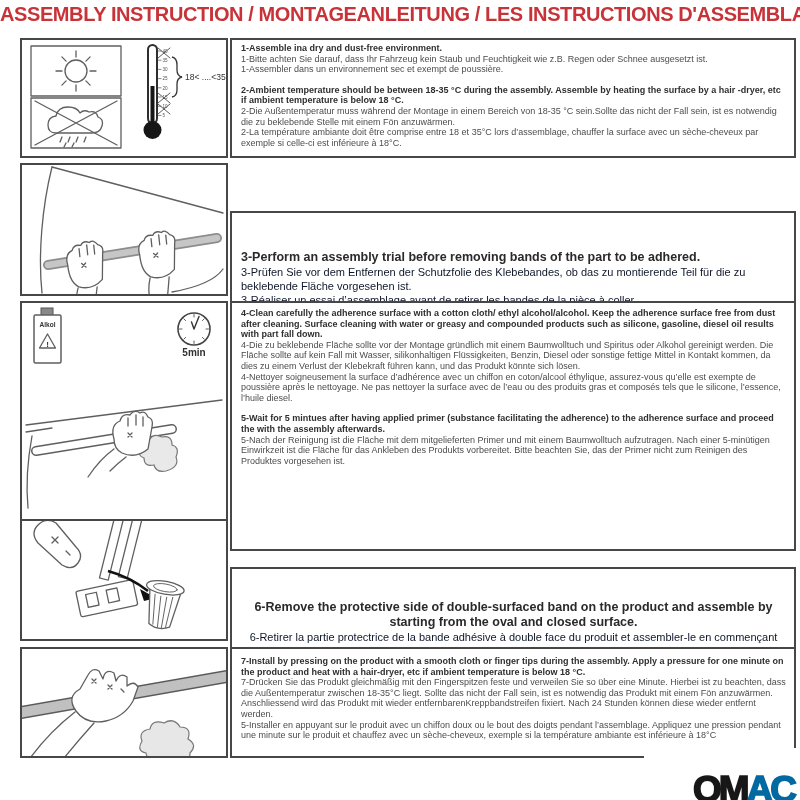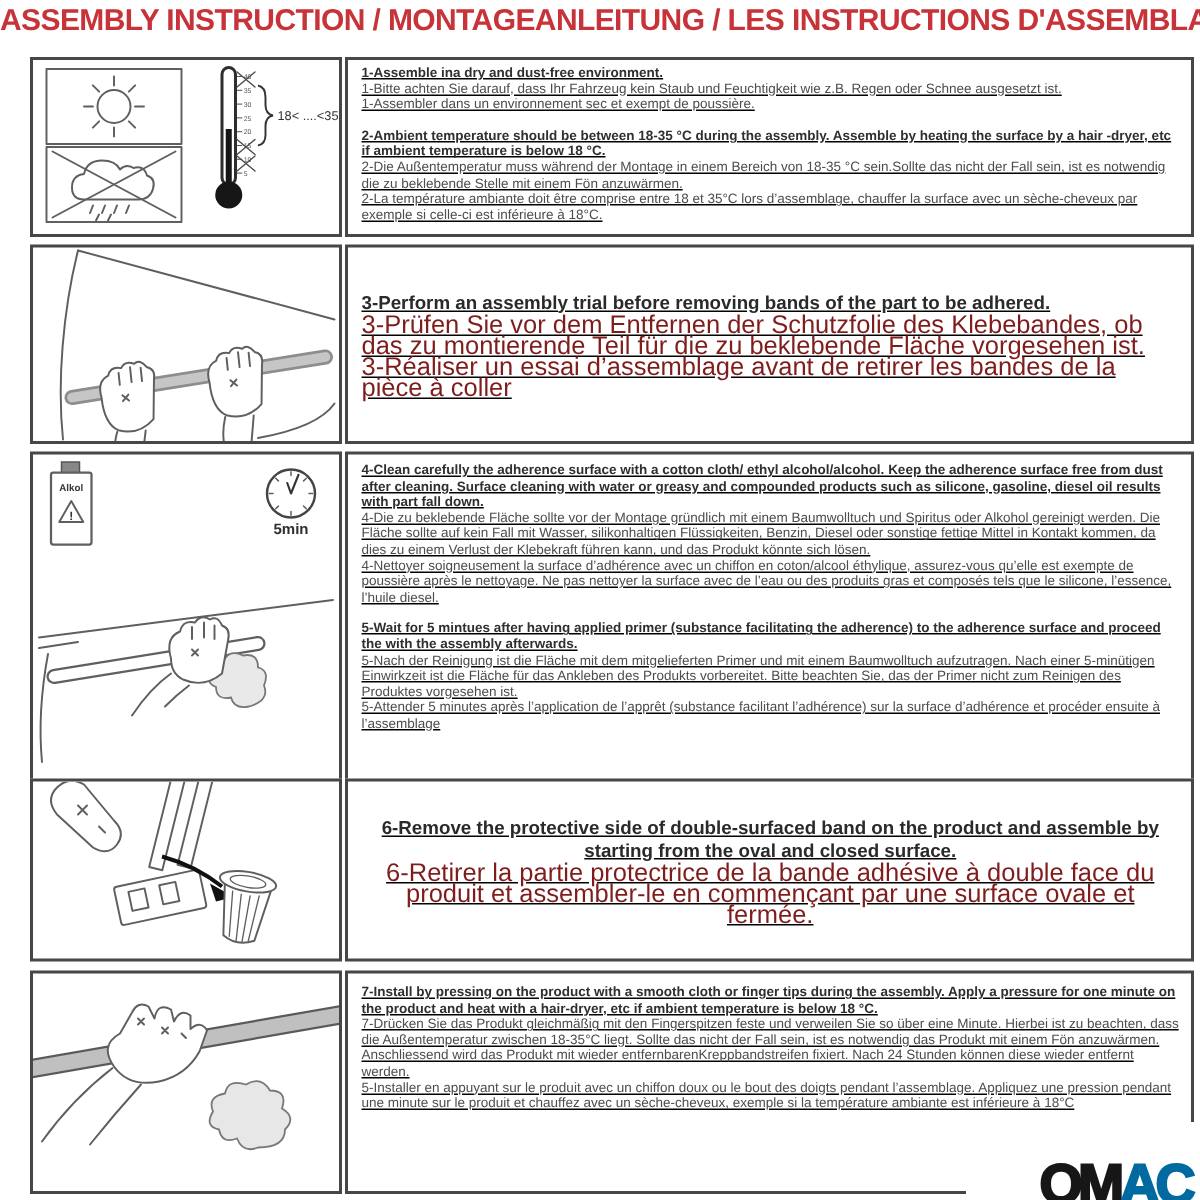--- a/index.html
+++ b/index.html
@@ -1,34 +1,34 @@
 <!DOCTYPE html>
 <html><head>
 <meta charset="utf-8">
 <style>
   html,body{margin:0;padding:0;background:#ffffff;}
   body{width:800px;height:800px;position:relative;font-family:"Liberation Sans","DejaVu Sans",sans-serif;overflow:hidden;}
   .title{position:absolute;top:3px;left:0;right:0;text-align:center;
          color:#c73338;font-size:20px;font-weight:bold;letter-spacing:-0.4px;white-space:nowrap;}
-  .box{position:absolute;border:2px solid #474747;background:#fff;box-sizing:border-box;text-decoration:underline;}
+  .box{position:absolute;border:2px solid #474747;background:#fff;box-sizing:border-box;}
   .ill{left:20px;width:208px;overflow:hidden;}
   .txt{left:230px;width:566px;overflow:hidden;padding:3px 8px 2px 9px;}
   
   .r1{top:38px;height:120px;}
   .r2{top:163px;height:133px;}
   .r3{top:301px;height:250px;}
   .r4{top:519px;height:122px;text-align:center;}
-  .r5{top:647px;height:149px;}
+  .r5{top:647px;height:111px;}
   
   .t-sm p{margin:0;font-size:9px;line-height:10.6px;color:#4c4c4c;}
   .t-sm p.en{font-weight:bold;color:#2f2f2f;}
-  .t-lg p{margin:0;font-size:17px;line-height:14px;color:#7f1d1d;}
+  .t-lg p{margin:0;font-size:11px;line-height:14px;color:#0f172a;}
   .t-lg p.en{font-weight:bold;color:#2a2a2a;font-size:12.5px;line-height:15px;}
   .step + .step{margin-top:10px;}
-  .vcenter{display:flex;flex-direction:column;justify-content:center;}
+  .vcenter{display:flex;flex-direction:column;justify-content:center;margin-top:48px;}
   svg{display:block;}
   .lineart{stroke:#5f5f5f;fill:none;stroke-width:1.3;stroke-linecap:round;stroke-linejoin:round;}
   .fillwhite{fill:#ffffff;}
   
   .logo{position:absolute;left:644px;top:748px;width:156px;height:48px;background:#fff;
         display:flex;align-items:center;justify-content:flex-end;padding-right:6px;box-sizing:border-box;}
   .logo span{font-size:37px;font-weight:bold;letter-spacing:-3px;line-height:1;margin-top:35px;
              -webkit-text-stroke:1.6px currentColor;}
   .logo .lg-black{color:#171717;}
   .logo .lg-red{color:#0369a1;}
@@ -167,21 +167,20 @@
 </div>
 <div class="box txt r3 t-sm" style="padding-top:5px;">
   <div class="step">
     <p class="en">4-Clean carefully the adherence surface with a cotton cloth/ ethyl alcohol/alcohol. Keep the adherence surface free from dust after cleaning. Surface cleaning with water or greasy and compounded products such as silicone, gasoline, diesel oil results with part fall down.</p>
     <p class="de">4-Die zu beklebende Fläche sollte vor der Montage gründlich mit einem Baumwolltuch und Spiritus oder Alkohol gereinigt werden. Die Fläche sollte auf kein Fall mit Wasser, silikonhaltigen Flüssigkeiten, Benzin, Diesel oder sonstige fettige Mittel in Kontakt kommen, da dies zu einem Verlust der Klebekraft führen kann, und das Produkt könnte sich lösen.</p>
     <p class="fr">4-Nettoyer soigneusement la surface d’adhérence avec un chiffon en coton/alcool éthylique, assurez-vous qu’elle est exempte de poussière après le nettoyage. Ne pas nettoyer la surface avec de l’eau ou des produits gras et composés tels que le silicone, l’essence, l’huile diesel.</p>
   </div>
   <div class="step">
     <p class="en">5-Wait for 5 mintues after having applied primer (substance facilitating the adherence) to the adherence surface and proceed the with the assembly afterwards.</p>
     <p class="de">5-Nach der Reinigung ist die Fläche mit dem mitgelieferten Primer und mit einem Baumwolltuch aufzutragen. Nach einer 5-minütigen Einwirkzeit ist die Fläche für das Ankleben des Produkts vorbereitet. Bitte beachten Sie, das der Primer nicht zum Reinigen des Produktes vorgesehen ist.</p>
-    <p class="fr">5-Attender 5 minutes après l’application de l’apprêt (substance facilitant l’adhérence) sur la surface d’adhérence et procéder ensuite à l’assemblage</p>
   </div>
 </div>
 
 <div class="box ill r4">
   <svg width="204" height="118" viewBox="0 0 204 118">
     <g transform="rotate(14 92 40)">
       <rect x="82" y="-4" width="9" height="64" class="lineart fillwhite"></rect>
       <rect x="100" y="-6" width="9" height="60" class="lineart fillwhite"></rect>
     </g>
     <g transform="rotate(-12 86 78)">

